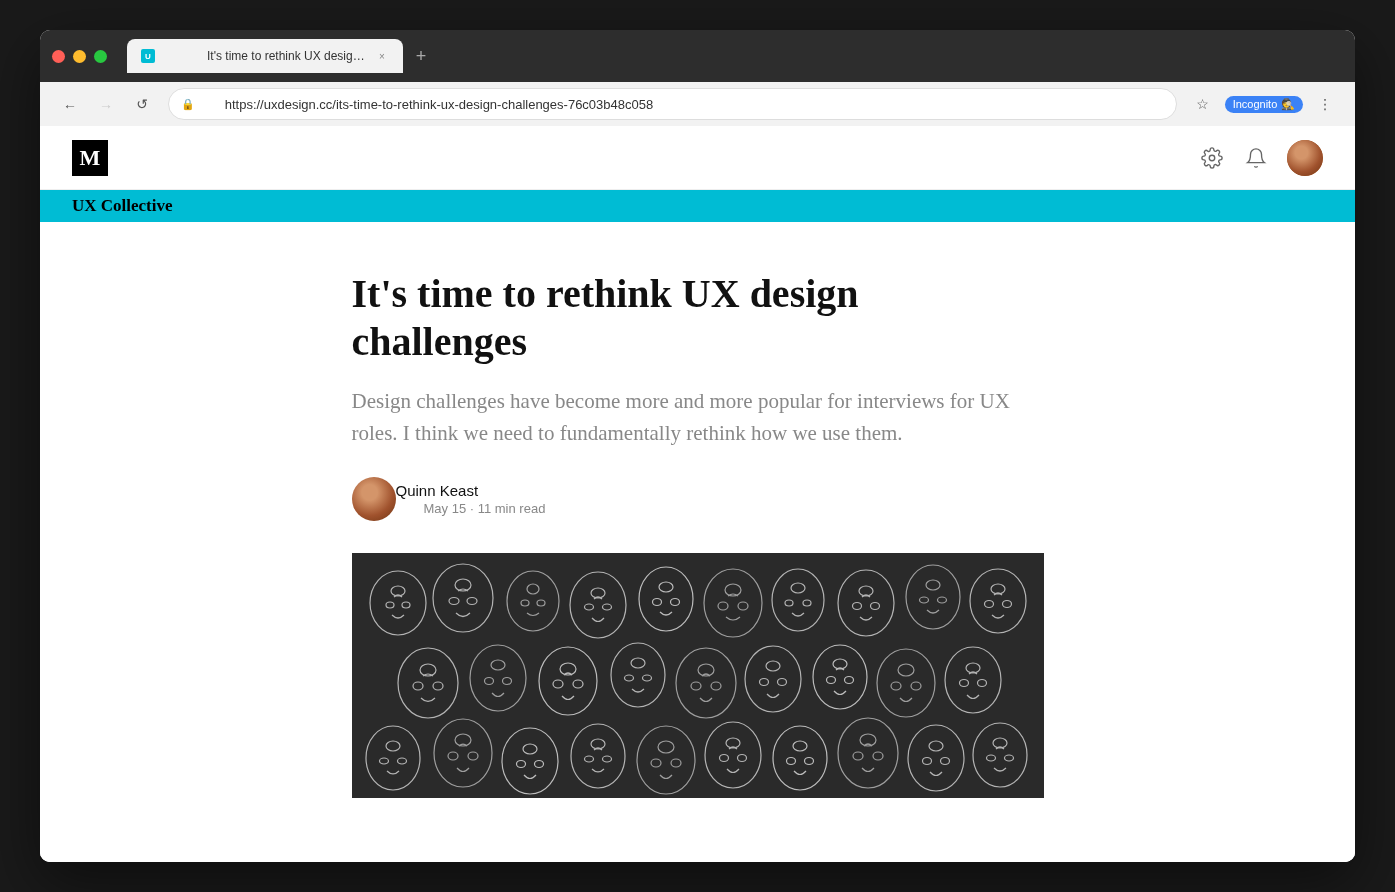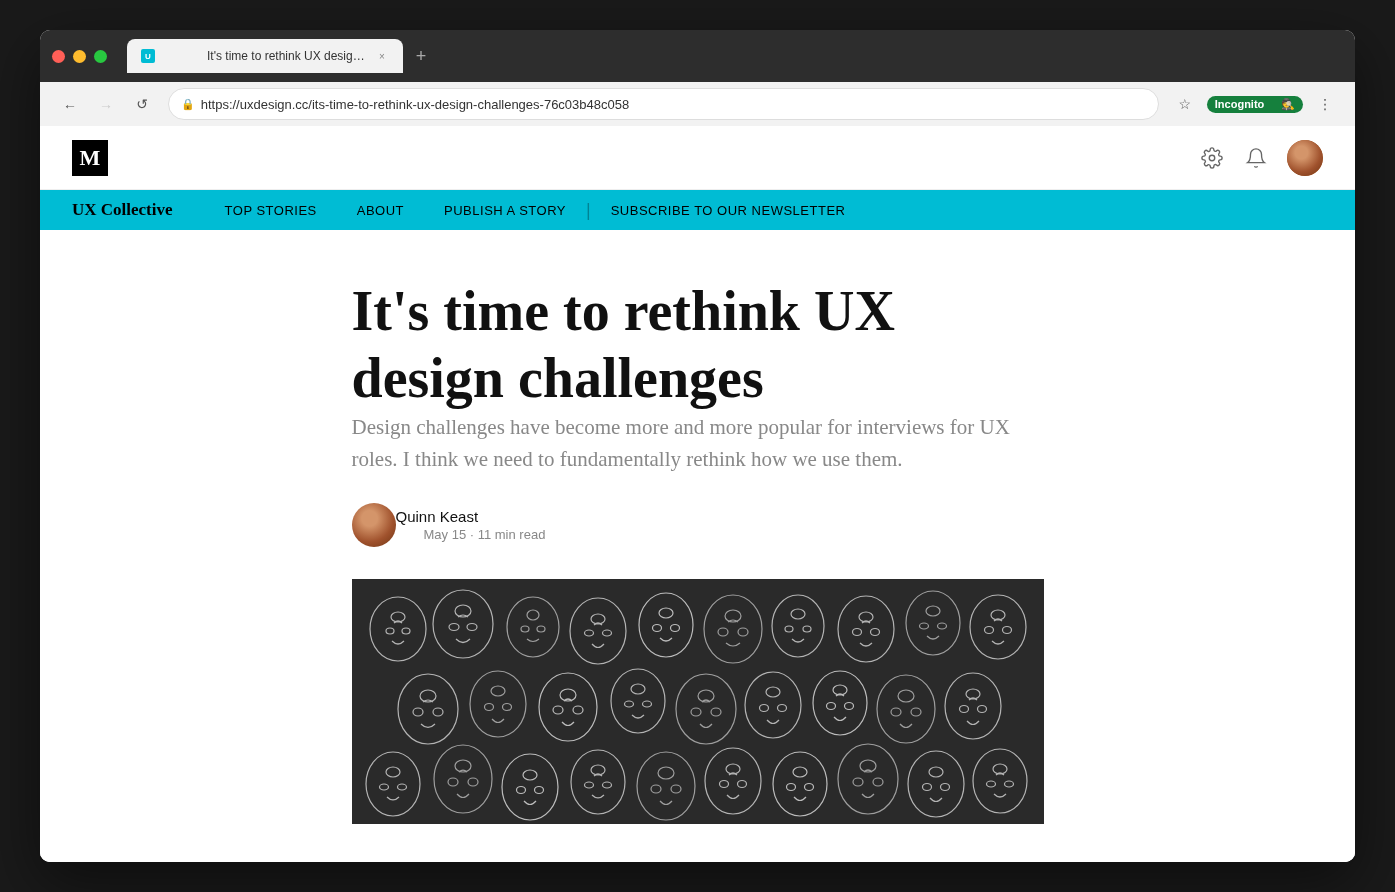--- a/index.html
+++ b/index.html
@@ -167,20 +167,21 @@
     }
 
     .lock-icon {
       color: #555;
       font-size: 11px;
     }
 
     .url-text {
       font-size: 13px;
       color: #333;
+      margin-left: 24px;
     }
 
     .toolbar-right {
       display: flex;
       gap: 8px;
       align-items: center;
     }
 
     .toolbar-btn {
       width: 28px;
@@ -188,29 +189,28 @@
       display: flex;
       align-items: center;
       justify-content: center;
       color: #555;
       font-size: 14px;
       cursor: pointer;
       border-radius: 50%;
     }
 
     .incognito-badge {
-      background: #15803d;
+      background: #3b82f6;
       color: #fff;
       font-size: 11px;
       padding: 2px 8px;
       border-radius: 10px;
       display: flex;
       align-items: center;
-      gap: 17px;
-      font-weight: bold;
+      gap: 4px;
     }
 
     
     .page-content {
       flex: 1;
       overflow: hidden;
       display: flex;
       flex-direction: column;
       background: #fff;
     }
@@ -273,21 +273,21 @@
     .avatar-img {
       width: 36px;
       height: 36px;
       border-radius: 50%;
       background: radial-gradient(circle at 40% 35%, #d4956a 20%, #a0522d 60%, #6b3311 100%);
     }
 
     
     .ux-nav {
       background: #00bcd4;
-      height: 40px;
+      height: 32px;
       display: flex;
       align-items: center;
       padding: 14px 32px;
       gap: 32px;
       flex-shrink: 0;
     }
 
     .ux-nav-brand {
       color: #000;
       font-weight: 700;
@@ -325,24 +325,25 @@
     }
 
     .article-container {
       max-width: 740px;
       margin: 0 auto;
       padding: 48px 24px 0;
     }
 
     .article-title {
       font-family: Georgia, 'Times New Roman', serif;
-      font-size: 56px;
+      font-size: 40px;
       font-weight: 700;
       line-height: 1.2;
       color: #111;
+      margin-bottom: 20px;
     }
 
     .article-subtitle {
       font-family: Georgia, 'Times New Roman', serif;
       font-size: 21px;
       font-weight: 400;
       color: #888;
       line-height: 1.5;
       margin-bottom: 28px;
     }
@@ -453,27 +454,20 @@
           </svg>
         </div>
         <div class="user-avatar">
           <div class="avatar-img"></div>
         </div>
       </div>
     </div>
 
     <div class="ux-nav">
       <span class="ux-nav-brand">UX Collective</span>
-      <div class="ux-nav-links">
-        <a class="ux-nav-link">TOP STORIES</a>
-        <a class="ux-nav-link">ABOUT</a>
-        <a class="ux-nav-link">PUBLISH A STORY</a>
-        <span class="ux-nav-divider">|</span>
-        <a class="ux-nav-link">SUBSCRIBE TO OUR NEWSLETTER</a>
-      </div>
     </div>
 
     <div class="article-area">
       <div class="article-container">
         <h1 class="article-title">It's time to rethink UX design challenges</h1>
         <p class="article-subtitle">Design challenges have become more and more popular for interviews for UX roles. I think we need to fundamentally rethink how we use them.</p>
 
         <div class="author-row">
           <div class="author-avatar"></div>
           <div class="author-info">

